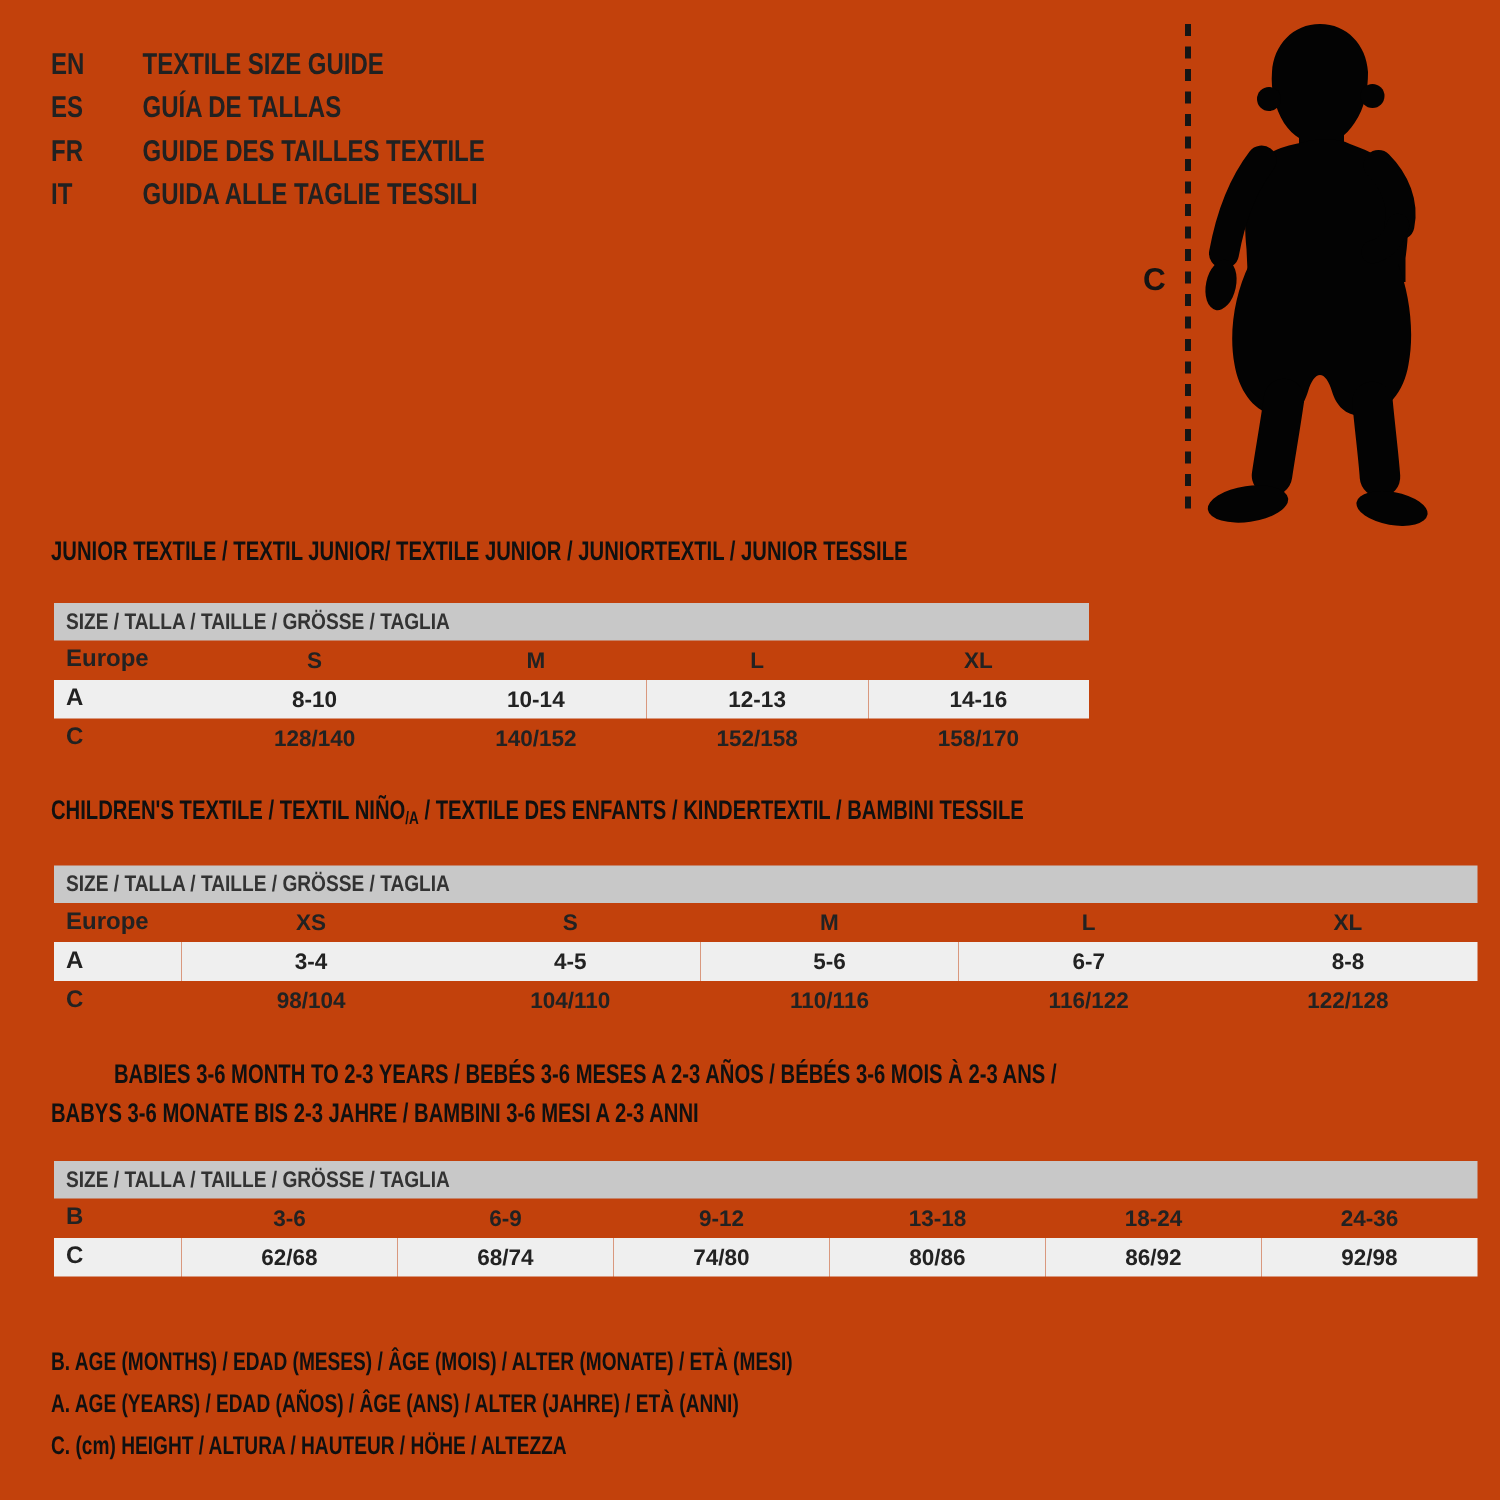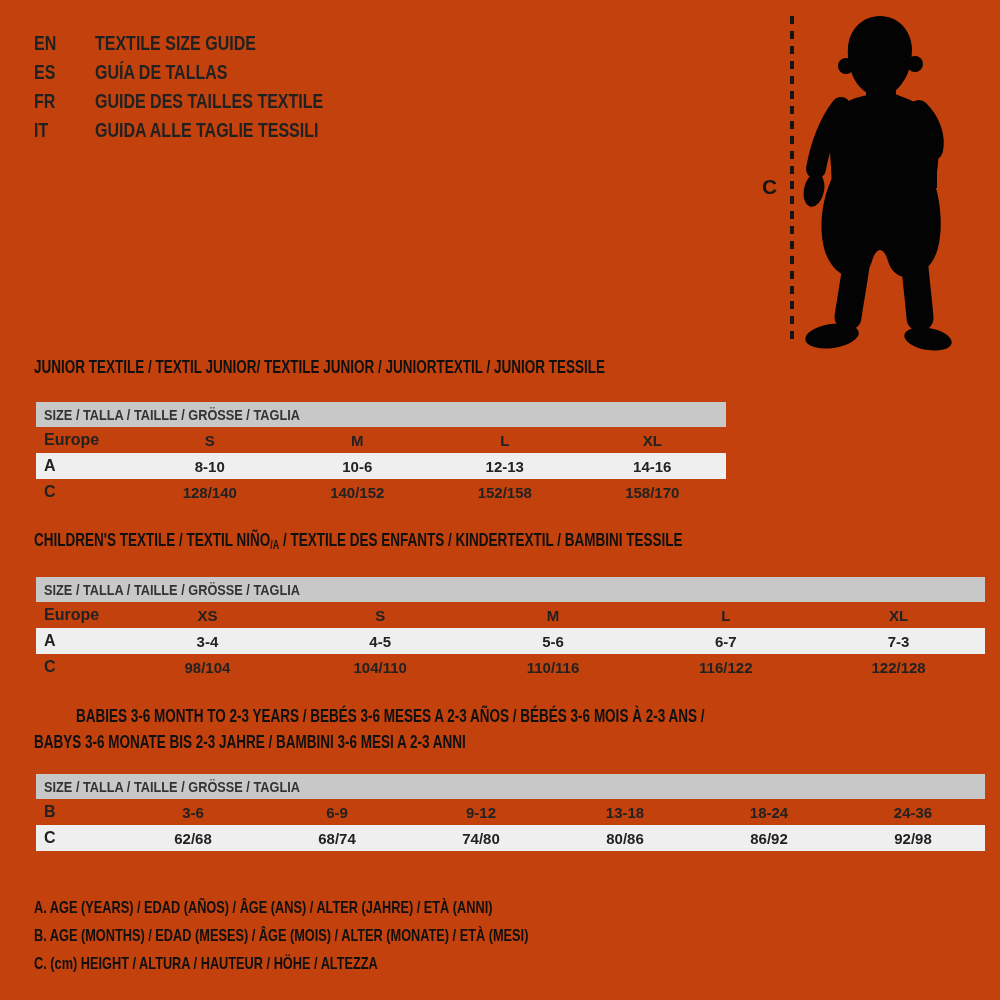--- a/index.html
+++ b/index.html
@@ -95,21 +95,21 @@
         <tr>
           <td class="lbl">Europe</td>
           <td>S</td>
           <td>M</td>
           <td>L</td>
           <td>XL</td>
         </tr>
         <tr class="stripe">
           <td class="lbl">A</td>
           <td>8-10</td>
-          <td>10-6</td>
+          <td>10-14</td>
           <td>12-13</td>
           <td>14-16</td>
         </tr>
         <tr>
           <td class="lbl">C</td>
           <td>128/140</td>
           <td>140/152</td>
           <td>152/158</td>
           <td>158/170</td>
         </tr>
@@ -141,21 +141,21 @@
           <td>M</td>
           <td>L</td>
           <td>XL</td>
         </tr>
         <tr class="stripe">
           <td class="lbl">A</td>
           <td>3-4</td>
           <td>4-5</td>
           <td>5-6</td>
           <td>6-7</td>
-          <td>7-3</td>
+          <td>8-8</td>
         </tr>
         <tr>
           <td class="lbl">C</td>
           <td>98/104</td>
           <td>104/110</td>
           <td>110/116</td>
           <td>116/122</td>
           <td>122/128</td>
         </tr>
       </tbody>
@@ -199,18 +199,18 @@
           <td>74/80</td>
           <td>80/86</td>
           <td>86/92</td>
           <td>92/98</td>
         </tr>
       </tbody>
     </table>
   </div>
 
   <div class="notes">
+    <div class="note"><span class="cond">B. AGE (MONTHS) / EDAD (MESES) / ÂGE (MOIS) / ALTER (MONATE) / ETÀ (MESI)</span></div>
     <div class="note"><span class="cond">A. AGE (YEARS) / EDAD (AÑOS) / ÂGE (ANS) / ALTER (JAHRE) / ETÀ (ANNI)</span></div>
-    <div class="note"><span class="cond">B. AGE (MONTHS) / EDAD (MESES) / ÂGE (MOIS) / ALTER (MONATE) / ETÀ (MESI)</span></div>
     <div class="note"><span class="cond">C. (cm) HEIGHT / ALTURA / HAUTEUR / HÖHE / ALTEZZA</span></div>
   </div>
 
 </div>
 
 </body></html>

